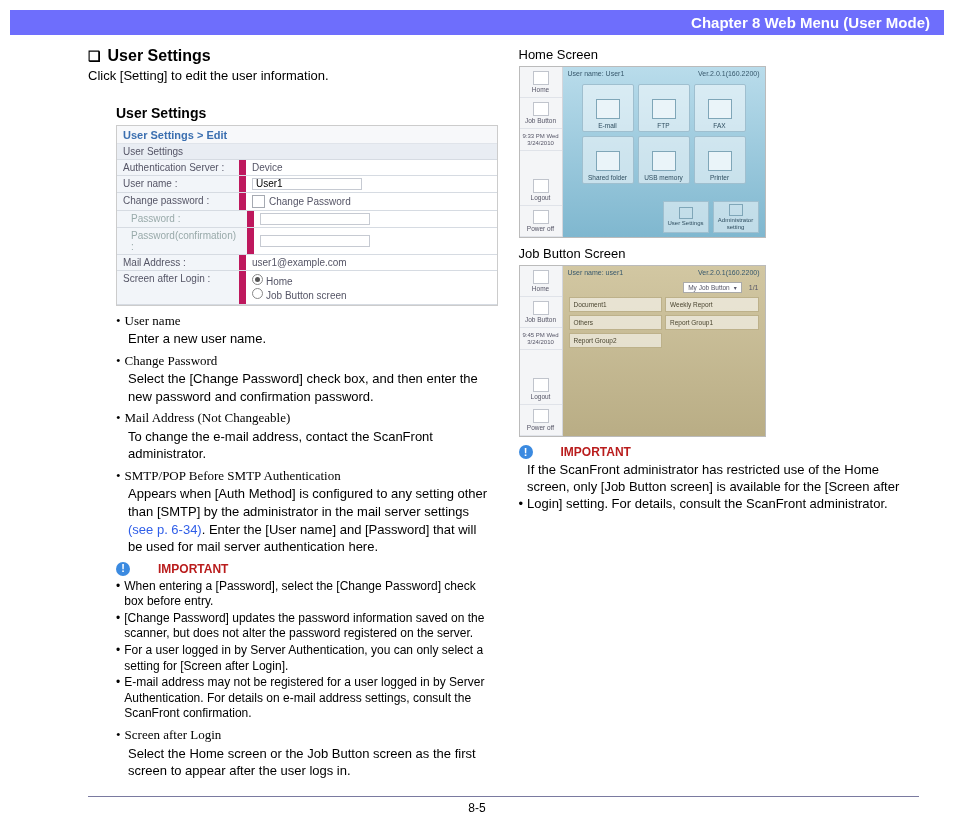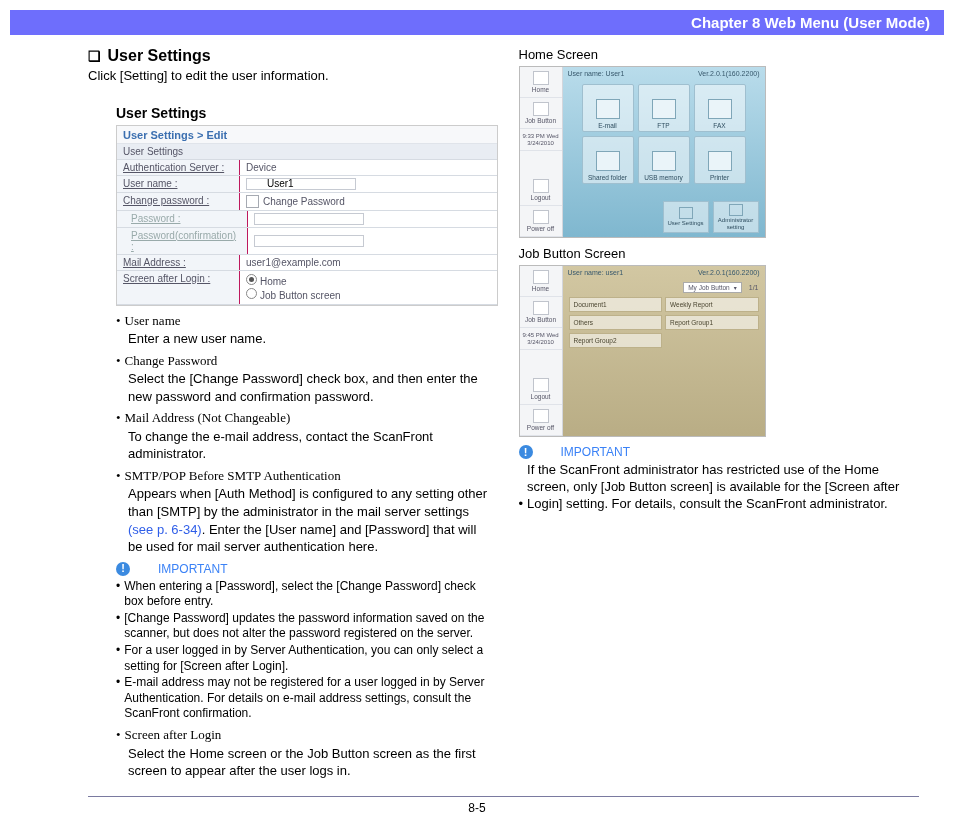--- a/index.html
+++ b/index.html
@@ -72,22 +72,22 @@
     background: #3b8ae0;
     color: #fff;
     font-size: 11px;
     font-weight: bold;
     display: inline-flex;
     align-items: center;
     justify-content: center;
     line-height: 1;
   }
   .important-label {
-    color: #3b82f6;
-    font-weight: normal;
+    color: #b91c1c;
+    font-weight: bold;
     font-size: 12px;
     padding-left: 23px;
   }
   .imp-bullet {
     display: flex;
     margin: 1px 0;
     font-size: 12px;
     line-height: 1.3;
   }
   .imp-bullet::before {
@@ -124,38 +124,37 @@
     border-bottom: 1px solid #d6dbe2;
   }
   .uset-row {
     display: flex;
     border-bottom: 1px solid #d6dbe2;
   }
   .uset-k {
     width: 110px;
     background: #f2f5f9;
     padding: 2px 6px;
-    border-right: 1px solid #be185d;
-    text-decoration: underline;
+    border-right: 7px solid #be185d;
   }
   .uset-sub { padding-left: 14px; color:#9aa;}
   .uset-v {
     flex: 1;
     padding: 2px 6px;
     display: flex;
     align-items: center;
     gap: 4px;
   }
   .uset-input {
     border: 1px solid #c6cad2;
     background: #fff;
     height: 12px;
     width: 110px;
     font-size: 10px;
-    padding: 0 20px;
+    padding: 0 3px;
     box-sizing: border-box;
   }
   .uset-cb {
     width: 11px; height: 11px; border:1px solid #a6aab2; background:#fff;
   }
   .uset-radio {
     width:9px;height:9px;border:1px solid #888;border-radius:50%;display:inline-block;margin-right:3px;
     position:relative;
   }
   .uset-radio.sel::after{content:"";position:absolute;inset:2px;background:#555;border-radius:50%;}

